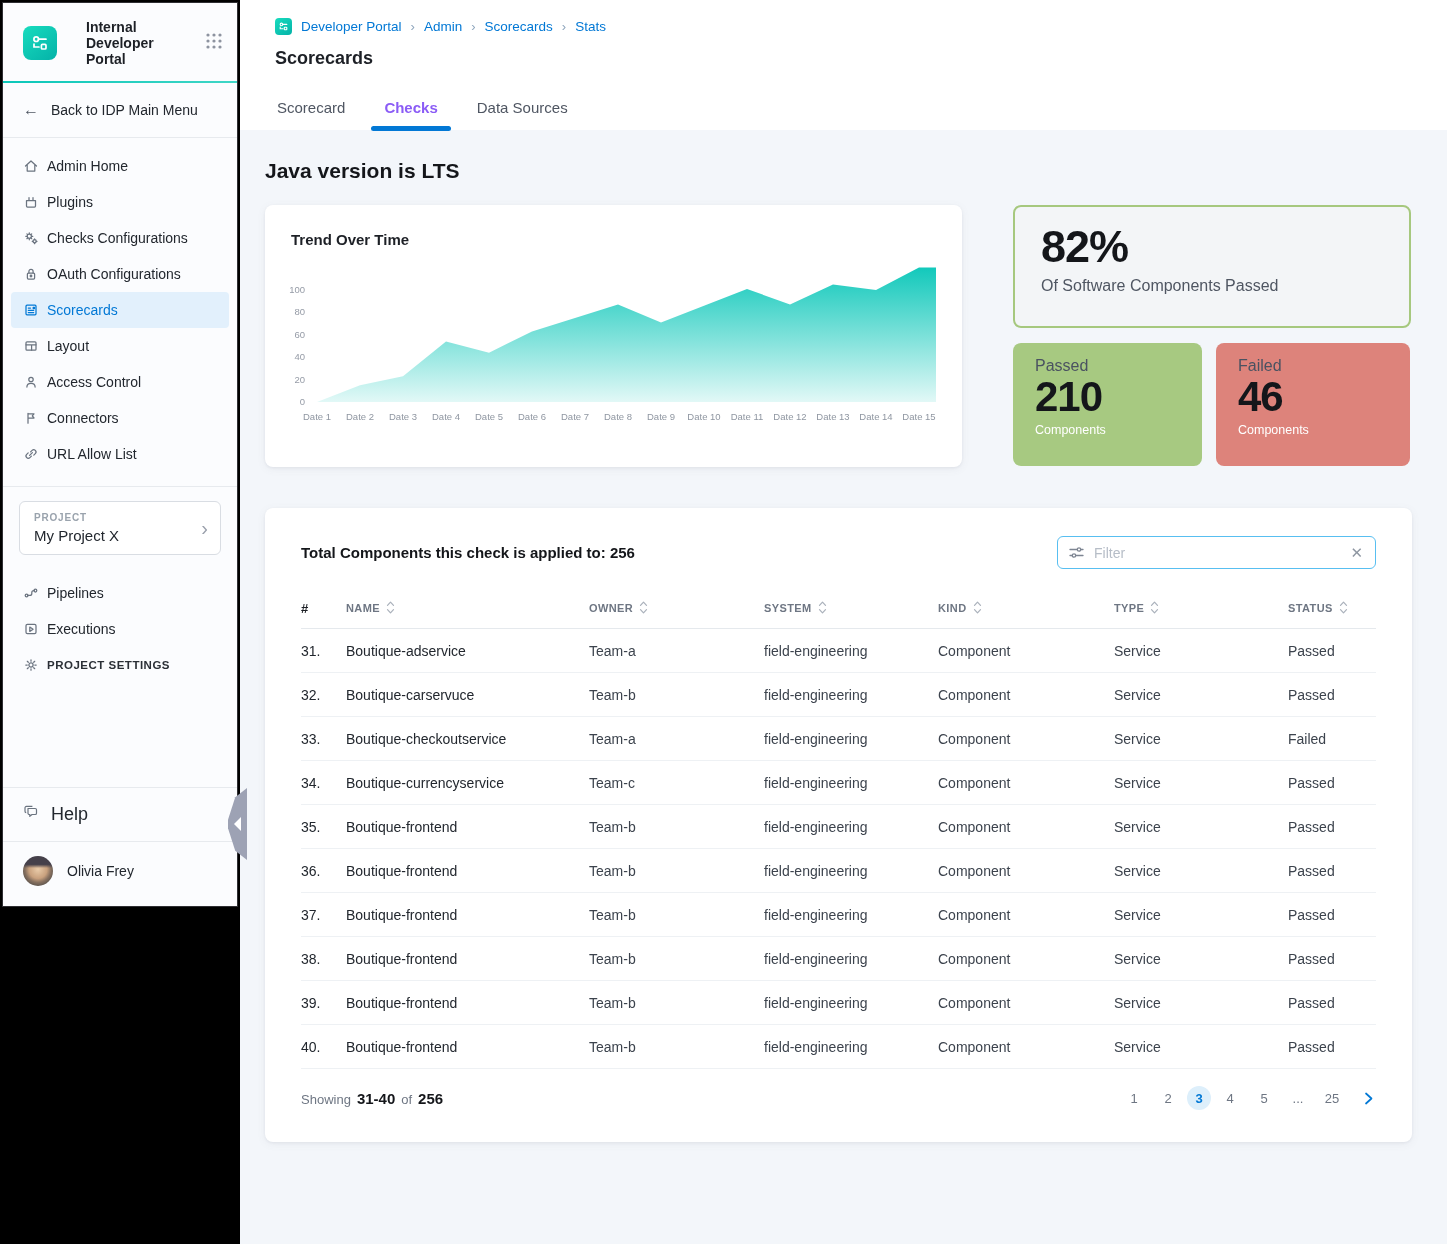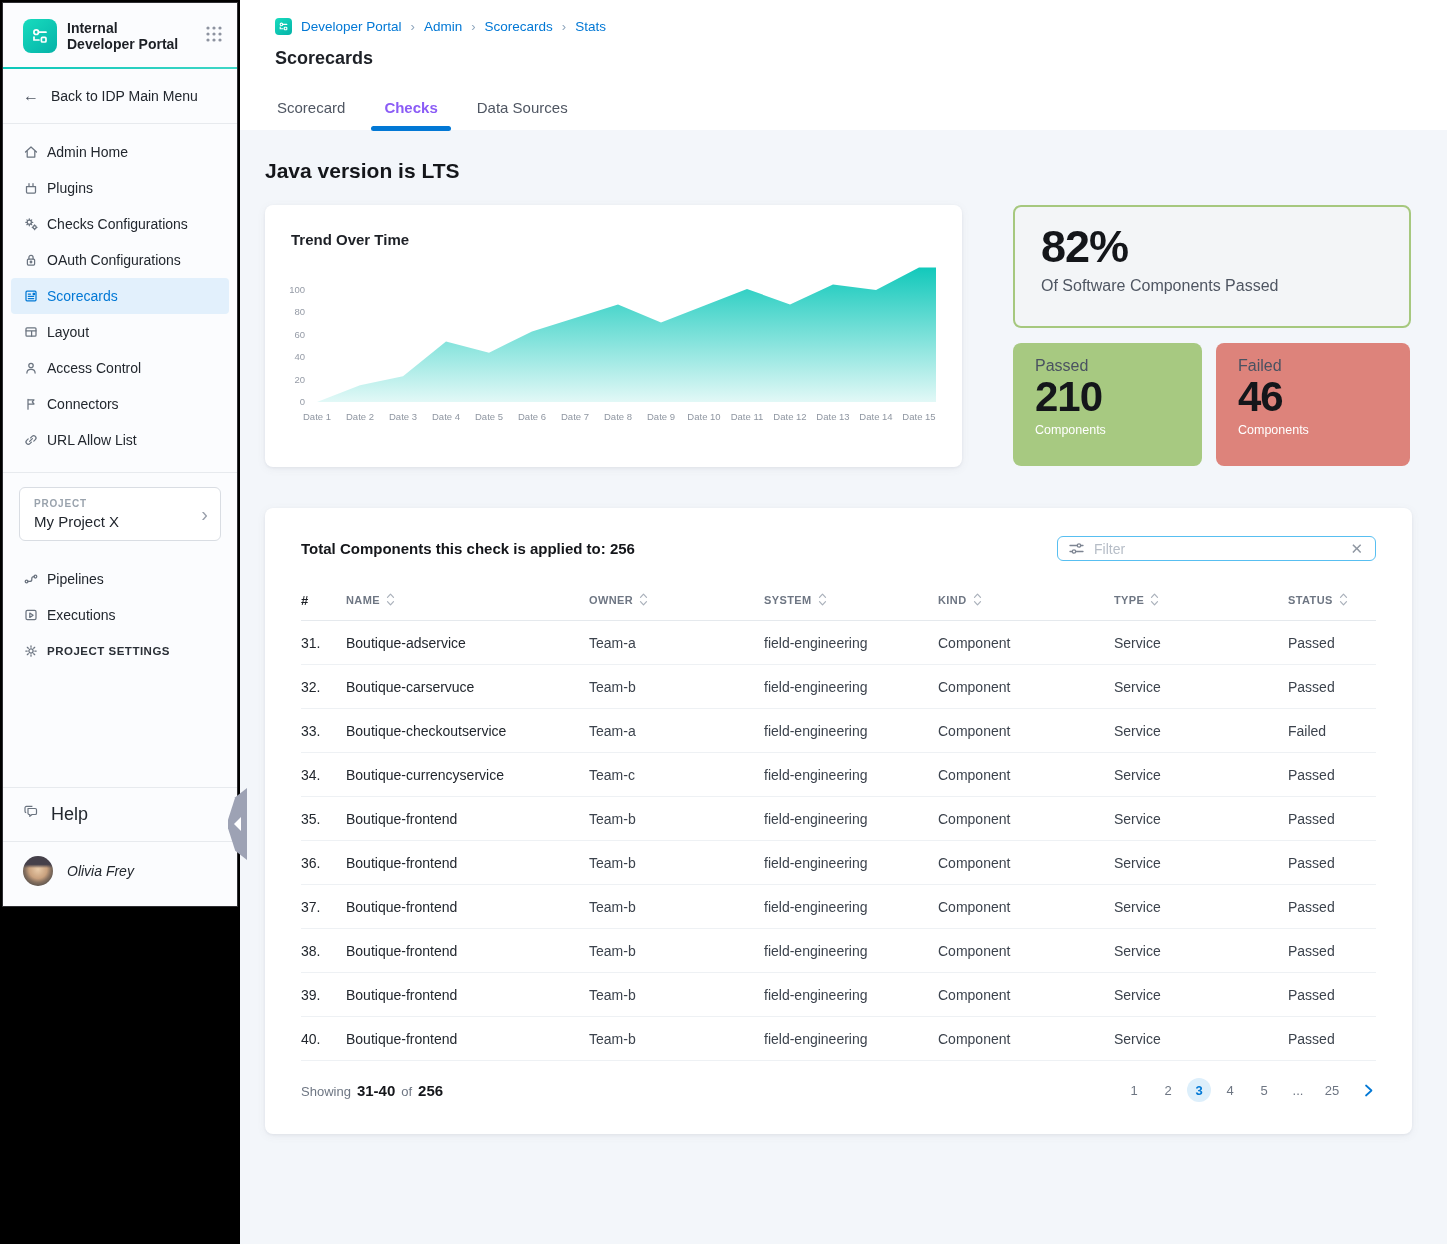--- a/index.html
+++ b/index.html
@@ -3,21 +3,21 @@
 <meta charset="utf-8">
 <style>
   * { box-sizing: border-box; margin: 0; padding: 0; }
   html,body { background:#000; }
   body { font-family:"Liberation Sans","DejaVu Sans",sans-serif; }
   .canvas { position:relative; width:1447px; height:1244px; background:#000; overflow:hidden; }
 
   
   .sidebar { position:absolute; left:3px; top:3px; width:234px; height:903px;
     background:#fbfcfe; outline:1px solid #2e2e32; display:flex; flex-direction:column; z-index:4; }
-  .side-header { display:flex; align-items:center; padding:16px 14px 14px 20px; }
+  .side-header { display:flex; align-items:center; padding:16px 14px 14px 20px;gap:19px; }
   .logo-badge { width:34px; height:34px; border-radius:8px; flex:0 0 auto;
     background:linear-gradient(140deg,#18dcbe,#04b2a8); display:flex; align-items:center; justify-content:center; }
   .logo-text { font-size:14px; font-weight:700; color:#1d2026; line-height:1.15; margin-left:10px; width:120px; }
   .grid-icon { margin-left:auto; cursor:pointer; }
   .teal-line { height:2px; margin:0; background:linear-gradient(90deg,#0bc7b9,#3fd6c6); }
   .back-row { display:flex; align-items:center; gap:12px; padding:18px 20px; font-size:14px; color:#22272e;
     border-bottom:1px solid #e7eaee; cursor:pointer; }
   .back-arrow { color:#4f5662; font-size:16px; }
   .nav { padding:10px 8px 0 8px; }
   .nav-item { display:flex; align-items:center; gap:8px; height:36px; padding:0 12px; border-radius:4px;
@@ -28,21 +28,21 @@
   .side-divider { height:1px; background:#e7eaee; margin:12px 0; }
   .project-card { margin:4px 16px 10px 16px; background:#fff; border:1px solid #d9dde3; border-radius:6px;
     padding:10px 14px; position:relative; cursor:pointer; }
   .project-eyebrow { font-size:10px; letter-spacing:.8px; color:#9aa3ad; font-weight:600; }
   .project-name { font-size:15px; color:#22272e; margin-top:4px; }
   .project-chevron { position:absolute; right:12px; top:50%; transform:translateY(-50%); color:#9aa0ac; font-size:20px; }
   .flex-spacer { flex:1; }
   .help-row { display:flex; align-items:center; gap:12px; padding:16px 20px; font-size:18px; color:#22272e;
     border-top:1px solid #e7eaee; cursor:pointer; }
   .user-row { display:flex; align-items:center; gap:14px; padding:14px 20px 20px 20px; font-size:14px; color:#22272e;
-    border-top:1px solid #e7eaee; cursor:pointer;font-style:italic; }
+    border-top:1px solid #e7eaee; cursor:pointer; }
   .avatar { width:30px; height:30px; border-radius:50%;
     background:
       linear-gradient(180deg,#45404a 0%,#45404a 28%,rgba(0,0,0,0) 40%),
       radial-gradient(circle at 50% 45%, #e9cba9 0%, #c9a17e 40%, #86705f 58%, #57504b 78%, #3c3734 100%);
     flex:0 0 auto; }
   .collapse-handle { position:absolute; left:228px; top:788px; width:19px; height:72px; background:#9da2b4; z-index:5;
     clip-path:polygon(100% 0, 100% 100%, 38% 87%, 0 56%, 0 44%, 38% 13%); cursor:pointer; }
   .collapse-handle::after { content:""; position:absolute; left:6px; top:29px; border-top:7px solid transparent;
     border-bottom:7px solid transparent; border-right:7px solid #fff; }
 
@@ -77,21 +77,21 @@
   .pf-card { height:123px; border-radius:8px; padding:14px 22px; }
   .pf-card.passed { width:189px; background:#a7c981; }
   .pf-card.failed { width:194px; background:#dd837b; margin-left:14px; }
   .pf-label { font-size:16px; color:#4a5261; }
   .pf-value { font-size:42px; font-weight:700; color:#14161a; line-height:1.05; letter-spacing:-1px; }
   .pf-cap { font-size:12.5px; color:#ffffff; margin-top:4px; }
 
   .table-card { margin-top:41px; width:1147px; padding-bottom:32px; margin-bottom:77px; }
   .table-head-row { display:flex; align-items:center; justify-content:space-between; padding:28px 36px 0 36px; }
   .table-title { font-size:15px; font-weight:700; color:#14161a; }
-  .filter-box { width:319px; height:25px; border:1.5px solid #58bff1; border-radius:6px; background:#fff;
+  .filter-box { width:319px; height:33px; border:1.5px solid #58bff1; border-radius:6px; background:#fff;
     display:flex; align-items:center; padding:0 10px; }
   .filter-box input { flex:1; border:none; outline:none; font-size:14px; color:#22272e; margin-left:9px;
     font-family:inherit; background:transparent; }
   .filter-box input::placeholder { color:#b6bdc7; }
   .filter-close { color:#8f97a2; font-size:15px; cursor:pointer; padding:0 2px; }
 
   table.comp { margin:26px 36px 0 36px; width:1075px; border-collapse:collapse; table-layout:fixed; }
   table.comp th { text-align:left; font-size:11px; font-weight:700; color:#6e7683; letter-spacing:.4px;
     padding:6px 0 12px 0; border-bottom:1px solid #e5e9ed; cursor:pointer; }
   table.comp th.numcol { font-size:13px; color:#1d2026; }

